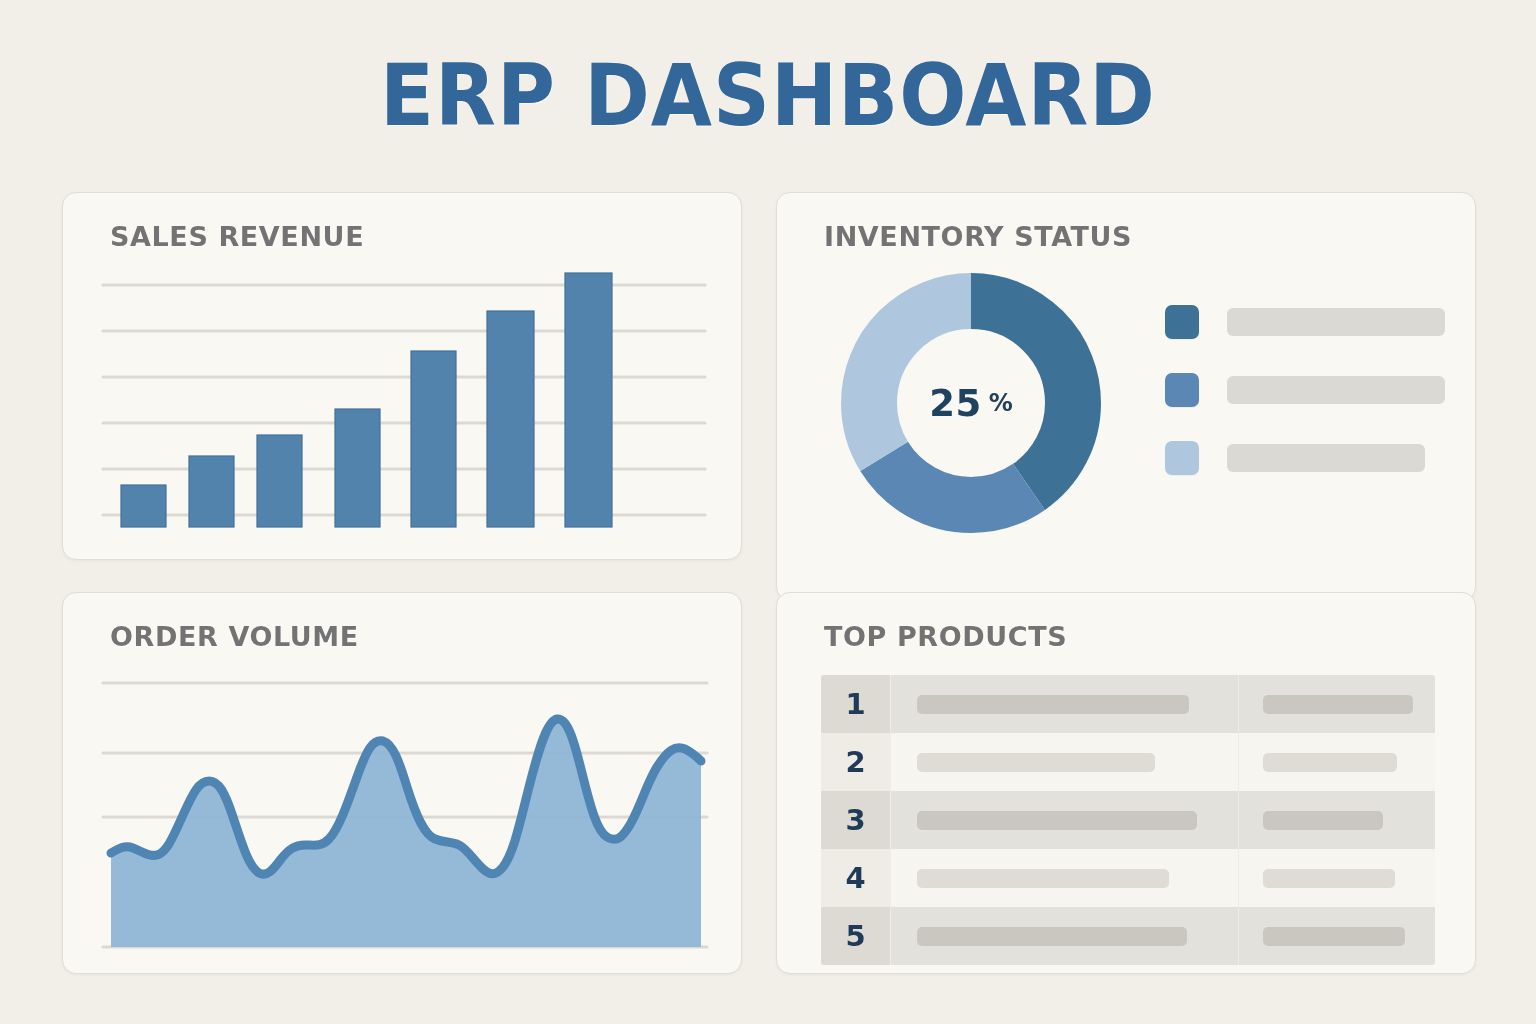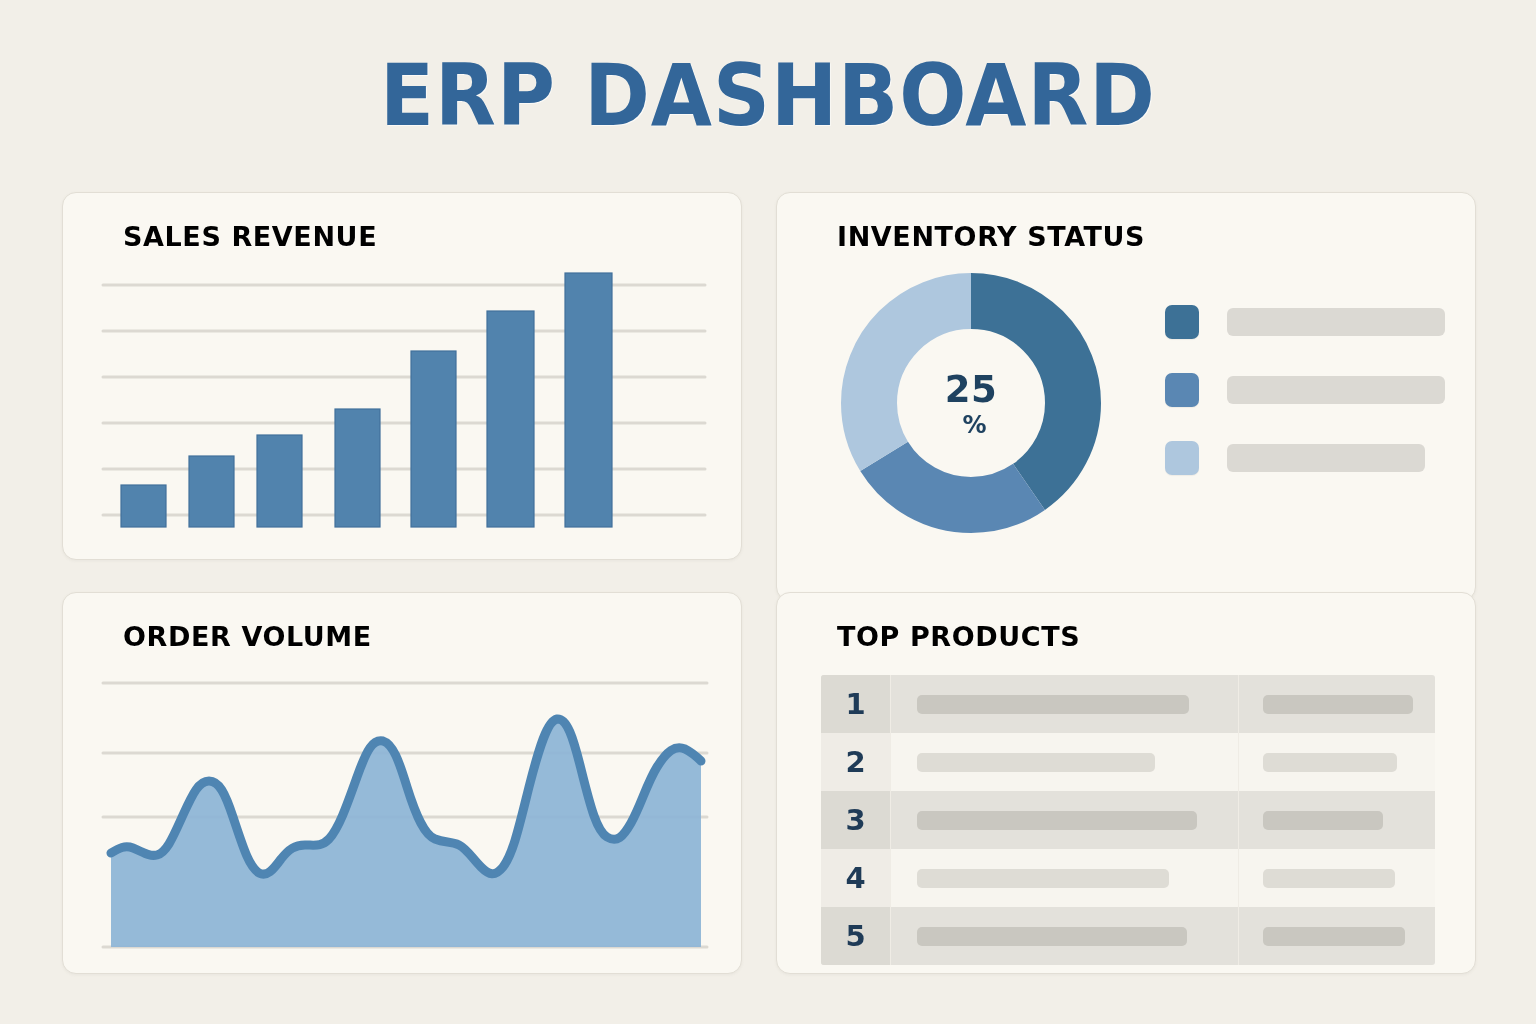--- a/index.html
+++ b/index.html
@@ -41,25 +41,25 @@
     box-shadow: 0 1px 3px rgba(120,115,105,0.07);
     box-sizing: border-box;
   }
   #card-sales     { left: 62px;  top: 192px; width: 680px; height: 368px; }
   #card-inventory { left: 776px; top: 192px; width: 700px; height: 409px; }
   #card-orders    { left: 62px;  top: 592px; width: 680px; height: 382px; }
   #card-products  { left: 776px; top: 592px; width: 700px; height: 382px; }
 
   .card-title {
     position: absolute;
-    left: 60px;
+    left: 47px;
     top: 28px;
     font-size: 27px;
     font-weight: 600;
-    color: #000000;
+    color: #737373;
     letter-spacing: 0.6px;
     font-family: "DejaVu Sans", sans-serif;
     text-shadow: 0.5px 0.5px 0 rgba(255,255,255,0.6);
     white-space: nowrap;
   }
 
   
   .chart-area { position: absolute; }
   #bars-svg  { left: 36px; top: 70px; }
   #area-svg  { left: 36px; top: 72px; }
@@ -73,21 +73,20 @@
     height: 280px;
   }
   .donut-center-label {
     position: absolute;
     left: 0; top: 0;
     width: 280px; height: 280px;
     display: flex;
     align-items: center;
     justify-content: center;
     pointer-events: none;
-    flex-direction: column;
   }
   .donut-num {
     font-size: 37px;
     font-weight: 700;
     color: #1f4260;
     font-family: "DejaVu Sans", sans-serif;
     letter-spacing: 0.5px;
   }
   .donut-pct {
     font-size: 24px;

